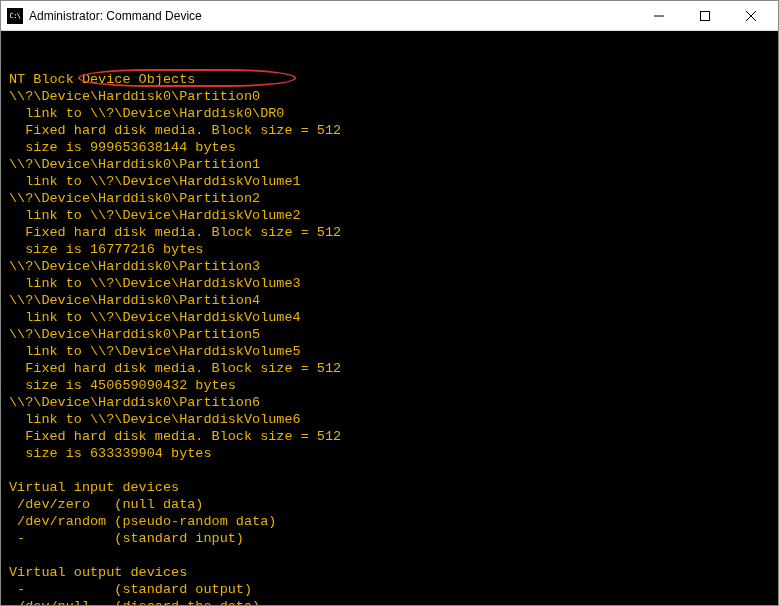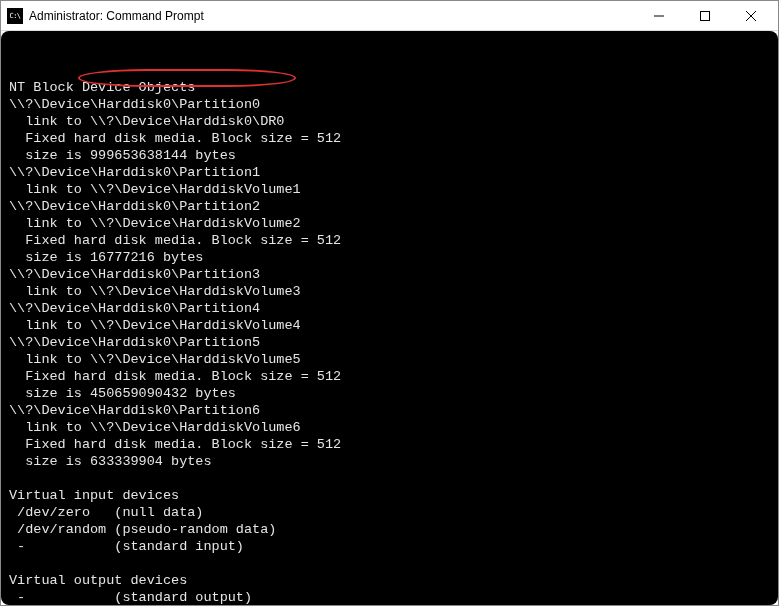--- a/index.html
+++ b/index.html
@@ -53,49 +53,48 @@
       height: 100%;
       display: flex;
       align-items: center;
       justify-content: center;
       cursor: pointer;
     }
     .win-btn svg { display: block; }
     .terminal {
       flex: 1;
       background: #000;
-      padding: 14px 8px;
+      padding: 6px 8px;
       font-family: Consolas, "Courier New", monospace;
       font-size: 13.5px;
       line-height: 17px;
-      color: #e5e5e5;
+      color: #eab308;
       white-space: pre;
       overflow: hidden;
       position: relative;
-      border-radius: 8px;
     }
     .terminal-line { white-space: pre; }
     .highlight-oval {
       position: absolute;
       border: 2px solid #e03030;
       border-radius: 50% / 80%;
       width: 218px;
       height: 18px;
       left: 77px;
       top: 38px;
       pointer-events: none;
     }
   </style>
 </head>
 <body>
 
 <div class="window">
   <div class="titlebar">
     <span class="titlebar-icon">C:\</span>
-    <span class="titlebar-title">Administrator: Command Prompt</span>
+    <span class="titlebar-title">Administrator: Command Device</span>
     <div class="win-controls">
       <div class="win-btn">
         <svg width="10" height="10" viewBox="0 0 10 10">
             <line x1="0" y1="5" x2="10" y2="5" stroke="#000" stroke-width="1"></line>
           </svg>
       </div>
       <div class="win-btn">
         <svg width="10" height="10" viewBox="0 0 10 10">
             <rect x="0.5" y="0.5" width="9" height="9" fill="none" stroke="#000" stroke-width="1"></rect>
           </svg>

